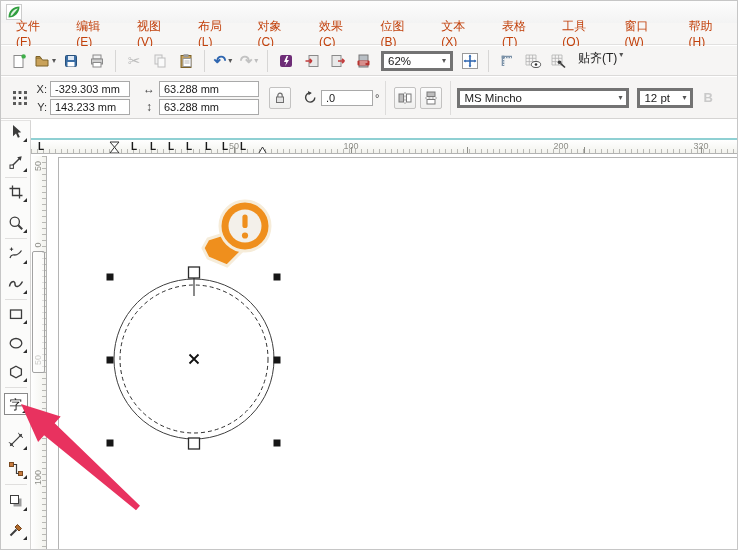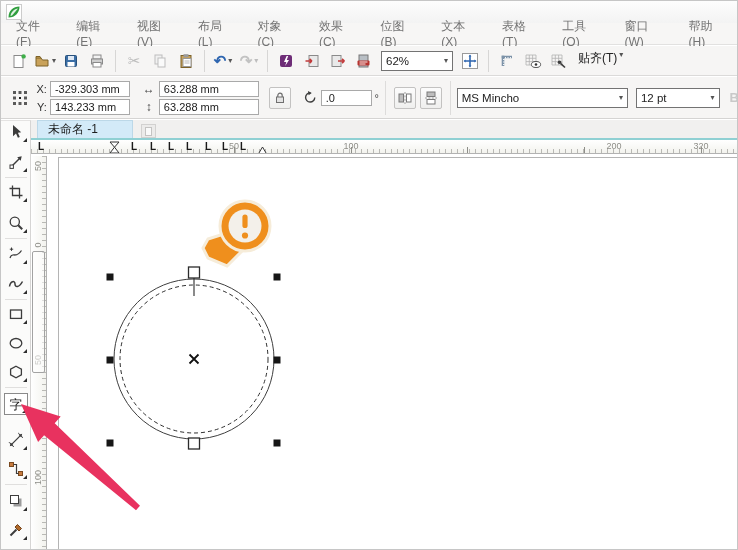--- a/index.html
+++ b/index.html
@@ -6,50 +6,50 @@
   *{box-sizing:border-box;font-family:"Liberation Sans",sans-serif;}
   #app{position:relative;width:738px;height:550px;background:#fff;overflow:hidden;border:1px solid #c6c6c6;}
 
   
   .titlebar{position:absolute;left:0;top:0;width:738px;height:22px;background:linear-gradient(#fdfdfd,#f3f3f3);display:flex;align-items:center;padding-left:5px;}
   .titlebar .app-icon{width:16px;height:16px;margin-right:7px;}
   .titlebar .title-text{font-size:12px;color:#1c1c1c;}
 
   
   .menubar{position:absolute;left:0;top:22px;width:738px;height:22px;background:#f7f6f5;border-bottom:1px solid #e2e1e0;display:flex;align-items:stretch;padding-left:4px;}
-  .menu-item{font-size:12px;color:#737373;padding:0 11px;display:flex;align-items:center;cursor:default;}
+  .menu-item{font-size:12px;color:#c2410c;padding:0 11px;display:flex;align-items:center;cursor:default;}
 
   
   .toolbar{position:absolute;left:0;top:45px;width:738px;height:30px;background:#f6f5f4;border-bottom:1px solid #dbdad9;display:flex;align-items:center;padding-left:5px;}
   .tbtn{height:24px;min-width:24px;display:flex;align-items:center;justify-content:center;border-radius:2px;margin:0 1px;}
   .tbtn svg{display:block;}
   .caret{font-size:8px;color:#555;margin-left:2px;}
   .caret.dis{color:#bdbdbd;}
   .tsep{width:1px;height:22px;background:#d7d6d5;margin:0 5px;}
   .glyph{font-size:15px;line-height:15px;}
-  .combo{height:20px;background:#fff;border:1px solid #737373;display:flex;align-items:center;font-size:11.5px;color:#222;padding:0 4px;justify-content:space-between;}
+  .combo{height:20px;background:#fff;border:3px solid #737373;display:flex;align-items:center;font-size:11.5px;color:#222;padding:0 4px;justify-content:space-between;}
   .combo .caret{margin-left:6px;}
   .zoom-combo{width:72px;margin:0 4px;}
   .snap-btn{display:flex;align-items:flex-start;font-size:12px;color:#222;padding:0 6px;height:22px;}
 
   
   .propbar{position:absolute;left:0;top:76px;width:738px;height:42px;background:#f6f5f4;border-bottom:1px solid #d5d4d3;display:flex;align-items:center;padding-left:6px;}
   .stack{display:flex;flex-direction:column;justify-content:center;gap:2px;}
   .frow{display:flex;align-items:center;gap:3px;}
   .flabel{font-size:11px;color:#333;width:14px;text-align:right;}
   .ficon{font-size:12px;color:#444;width:14px;text-align:center;}
   .field{background:#fff;border:1px solid #a9a9a9;height:16px;font-size:11px;color:#1a1a1a;display:flex;align-items:center;padding:0 4px;}
   .f-xy{width:80px;}
   .f-wh{width:100px;}
   .f-rot{width:52px;}
   .pbtn{width:22px;height:22px;border:1px solid #c3c2c1;background:linear-gradient(#fcfcfc,#efefee);border-radius:2px;display:flex;align-items:center;justify-content:center;margin:0 2px;}
   .psep{width:1px;height:34px;background:#dddcdb;margin:0 6px;}
   .deg{font-size:11px;color:#444;margin-left:2px;}
   .font-combo{width:172px;height:20px;}
-  .size-combo{width:84px;height:20px;text-align:right;}
+  .size-combo{width:56px;height:20px;text-align:right;}
   .bold-dis{font-size:13px;font-weight:bold;color:#c9c9c9;margin-left:10px;}
 
   
   .tabbar{position:absolute;left:30px;top:119px;width:708px;height:18px;background:#f1f0ef;display:flex;align-items:flex-end;}
   .doc-tab{margin-left:6px;height:18px;min-width:96px;background:#d3eaf8;border:1px solid #bcd8e8;border-bottom:none;display:flex;align-items:center;padding:0 10px;font-size:12px;color:#1e1e1e;}
   .newtab-btn{width:15px;height:14px;margin-left:8px;border:1px solid #d2d1d0;background:#ecebea;display:flex;align-items:center;justify-content:center;}
   .newtab-btn span{display:block;width:7px;height:9px;border:1px solid #c4c3c2;background:#fafafa;}
 
   
   .hruler{position:absolute;left:30px;top:137px;width:708px;height:16px;background:linear-gradient(#ffffff,#f3f3ee);border-top:2px solid #8fd0d3;border-bottom:1px solid #b2b2b2;overflow:hidden;}
@@ -298,36 +298,30 @@
       <span class="caret">▾</span>
     </div>
     <div style="width:8px;"></div>
     <div class="combo size-combo">
       <span>12 pt</span>
       <span class="caret">▾</span>
     </div>
     <span class="bold-dis">B</span>
   </div>
 
-  <div class="tabbar">
-    <div class="doc-tab">未命名 -1</div>
-    <div class="newtab-btn">
-        <span></span>
-      </div>
-  </div>
 
   <div class="hruler" id="hruler">
       <div class="ticks"></div>
       <span class="hr-label" style="left: 191px;">50</span>
       <div class="hr-ctick" style="left: 203px;"></div>
       <span class="hr-label" style="left: 308px;">100</span>
       <div class="hr-ctick" style="left: 320px;"></div>
       <span class="hr-label" style="left: 412px; margin-top: 37px;">150</span>
       <div class="hr-ctick" style="left: 436px;"></div>
-      <span class="hr-label" style="left: 571px;">200</span>
+      <span class="hr-label" style="left: 518px;">200</span>
       <div class="hr-ctick" style="left: 553px;"></div>
       <span class="hr-label" style="left: 658px;">320</span>
       <div class="hr-ctick" style="left: 670px;"></div>
       <span class="tabstop" style="left: 7px;">L</span>
       <span class="tabstop" style="left: 100px;">L</span>
       <span class="tabstop" style="left: 119px;">L</span>
       <span class="tabstop" style="left: 137px;">L</span>
       <span class="tabstop" style="left: 155px;">L</span>
       <span class="tabstop" style="left: 174px;">L</span>
       <span class="tabstop" style="left: 191px;">L</span>

